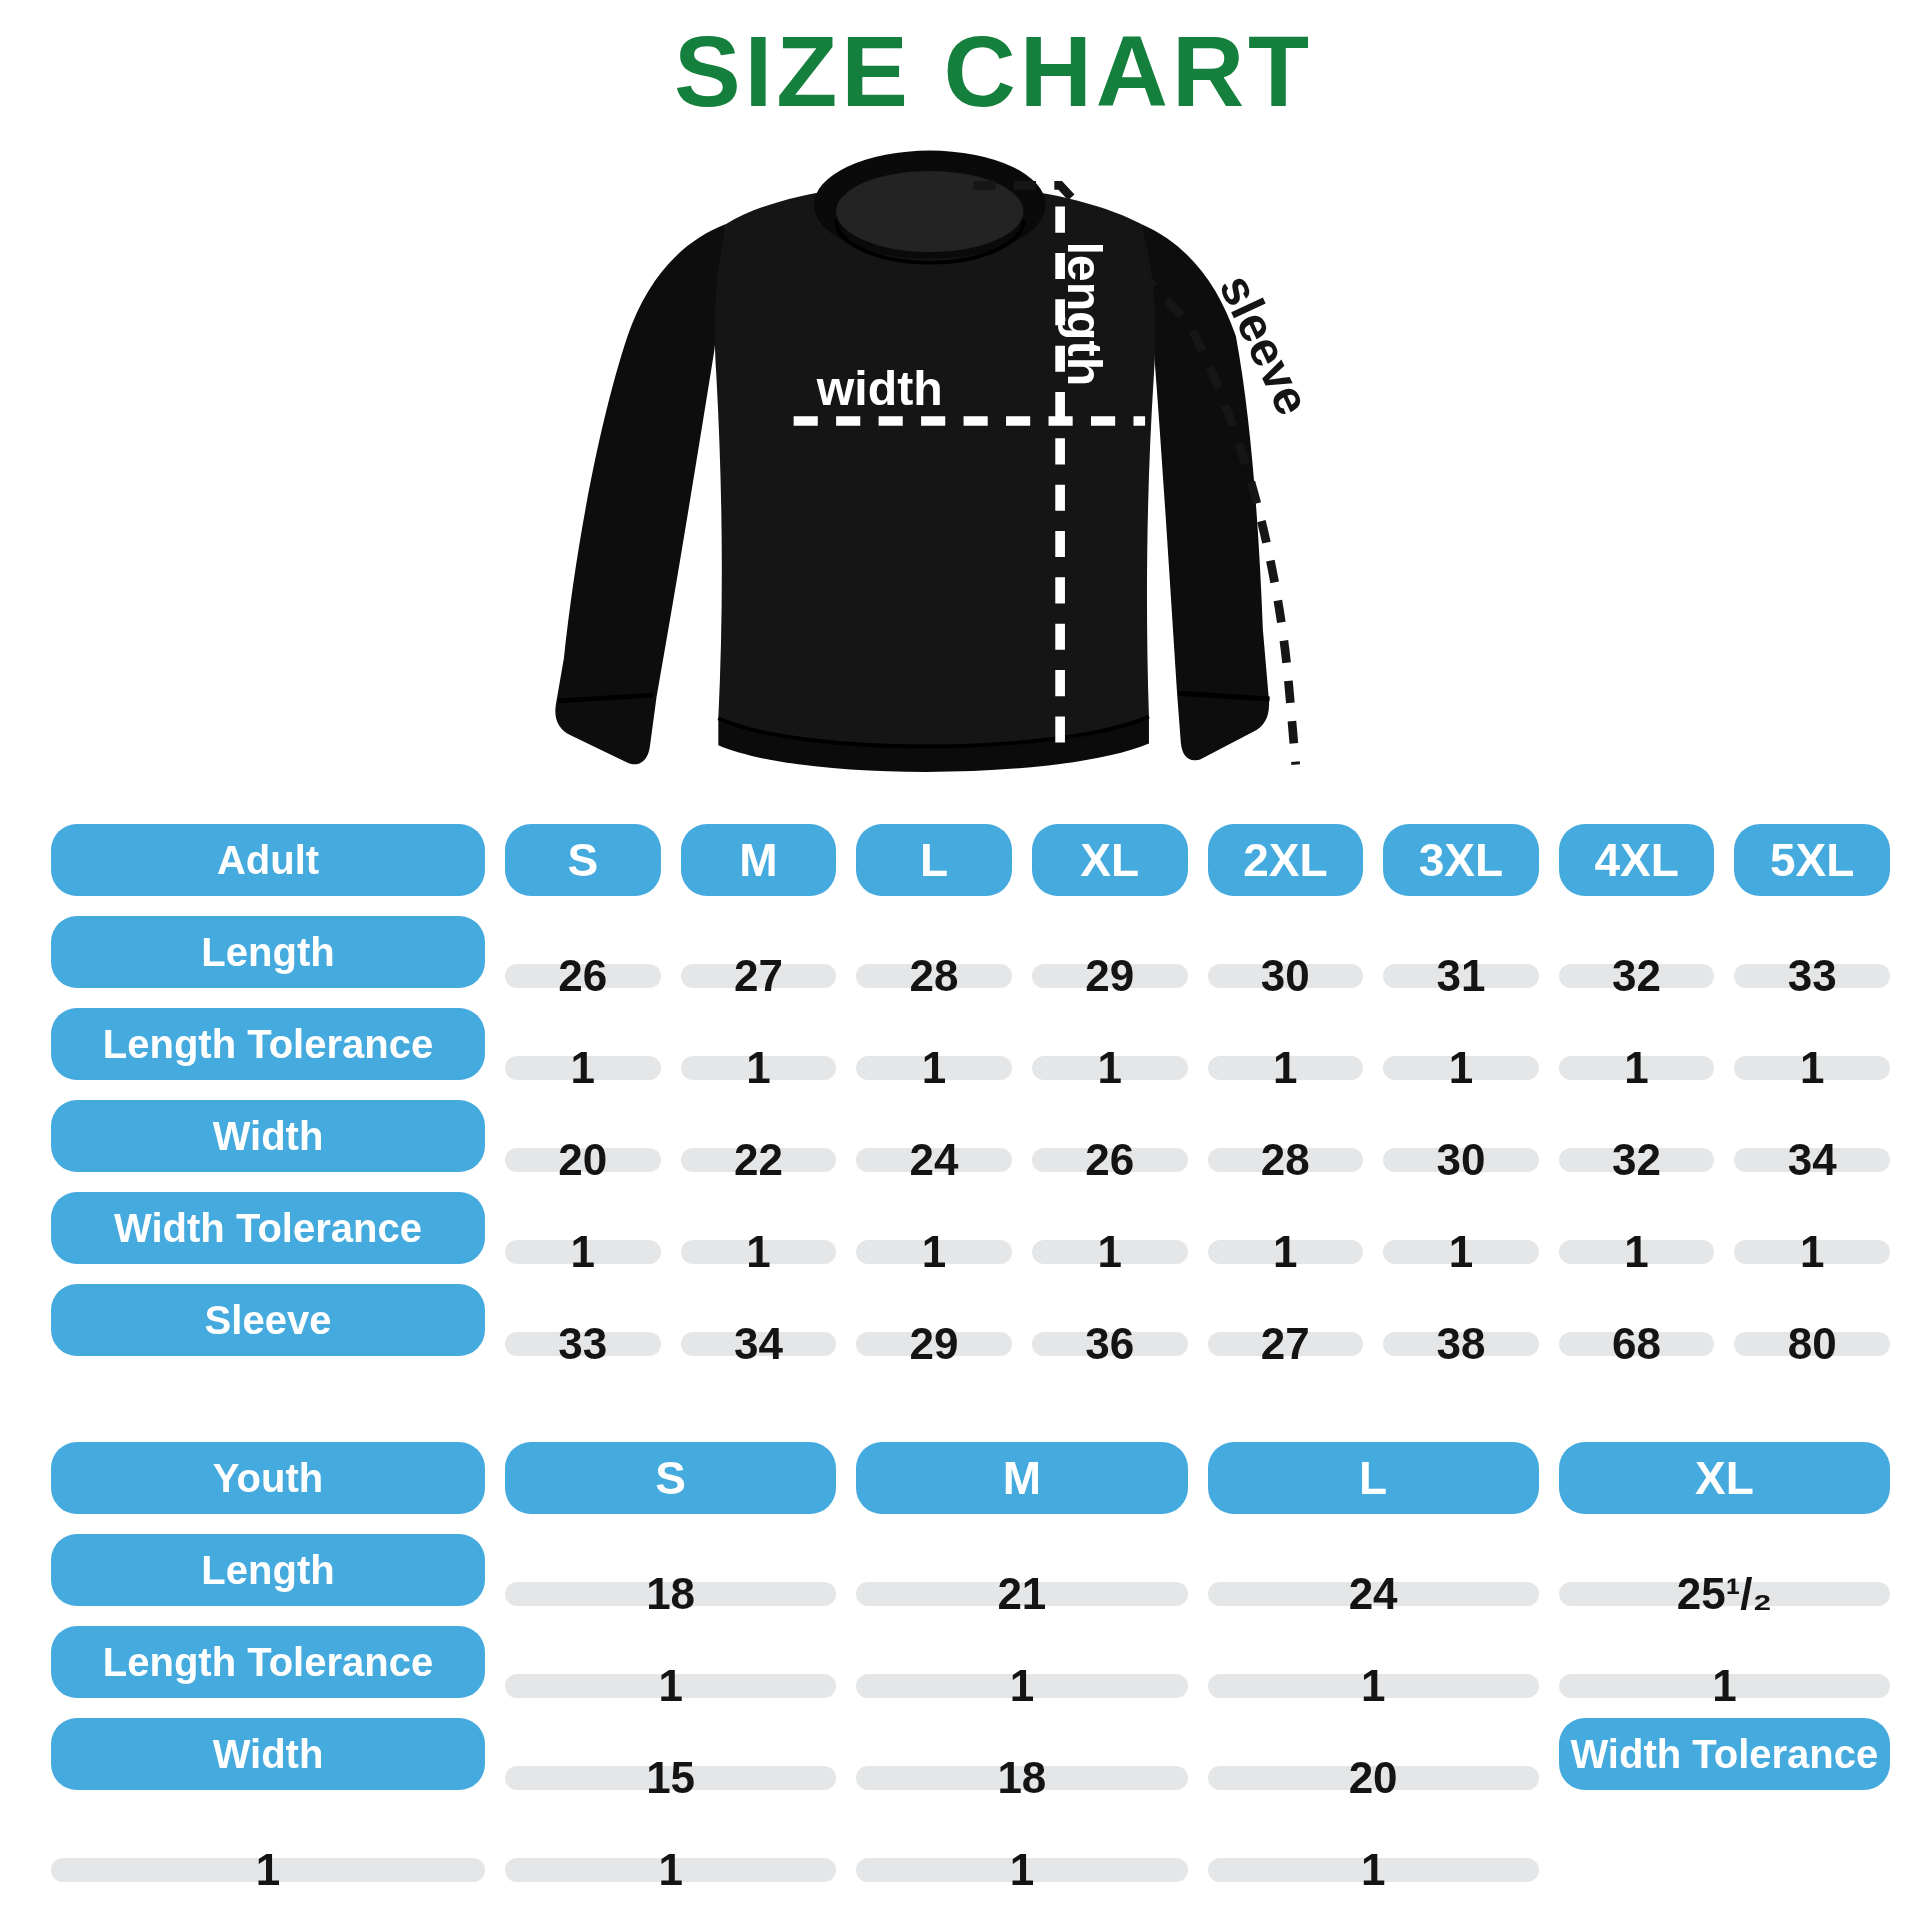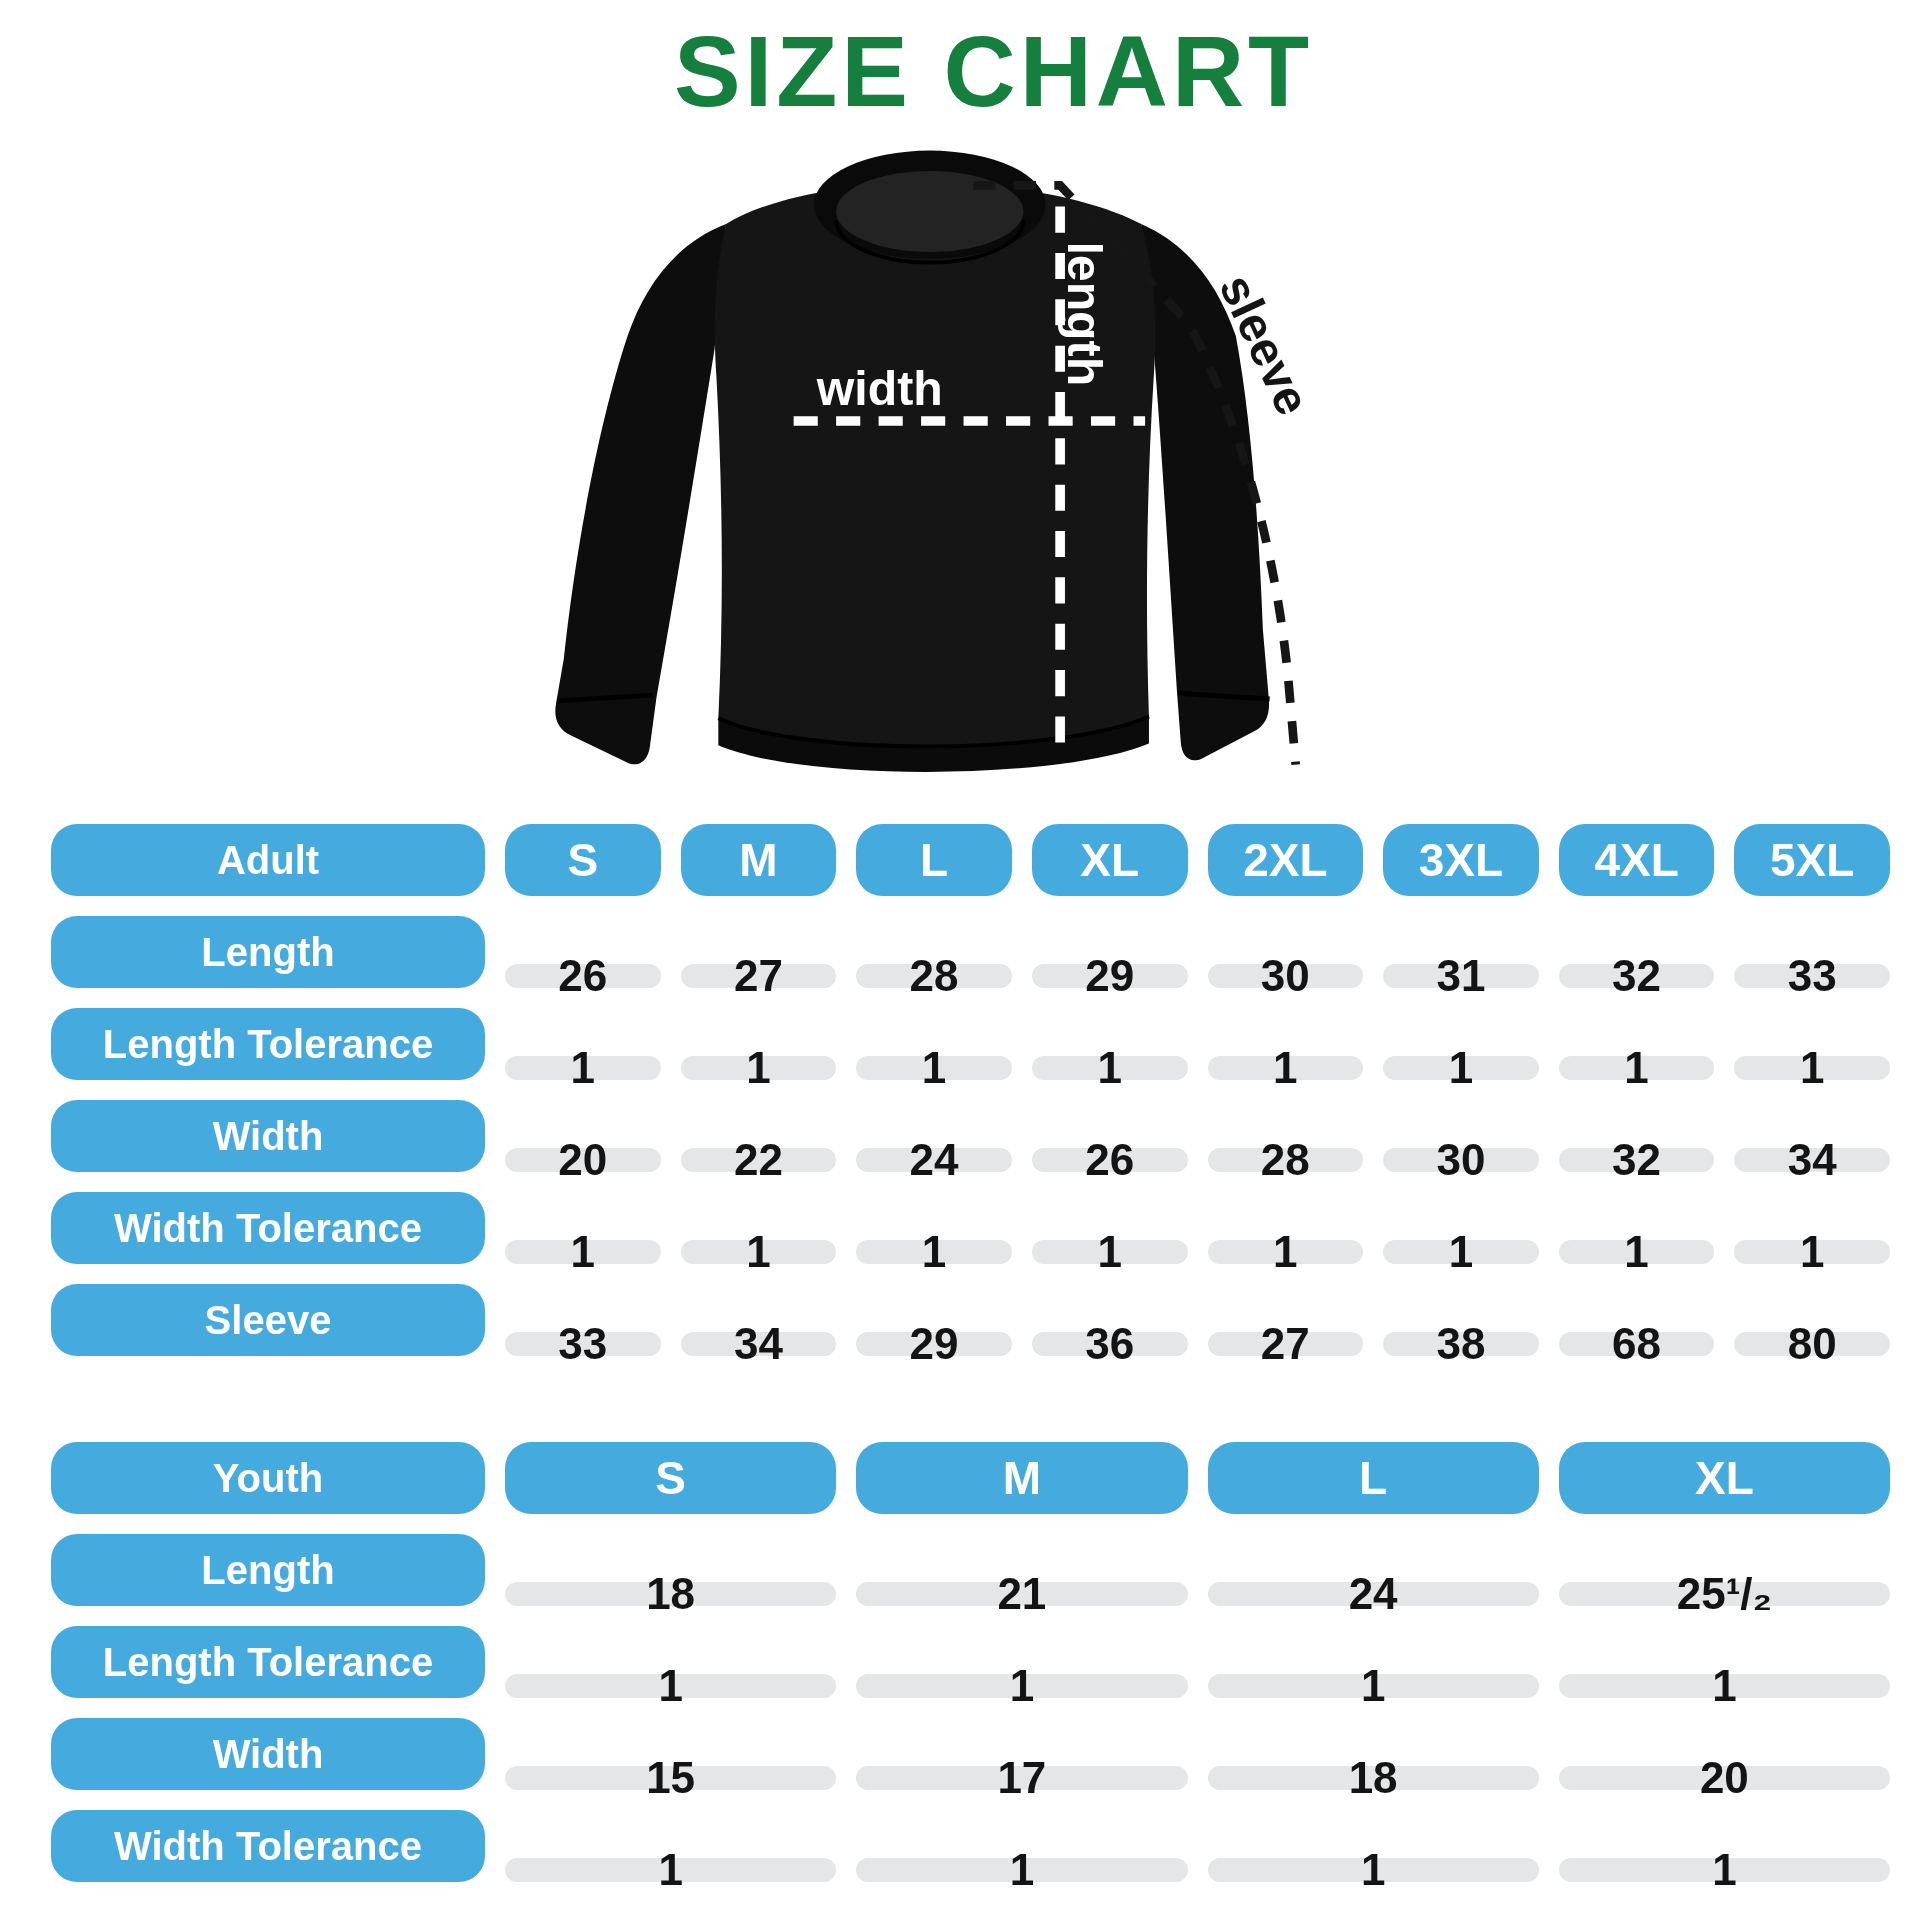--- a/index.html
+++ b/index.html
@@ -147,21 +147,20 @@
     <div class="cell gray val">25¹/₂</div>
 
     <div class="cell blue lbl">Length Tolerance</div>
     <div class="cell gray val">1</div>
     <div class="cell gray val">1</div>
     <div class="cell gray val">1</div>
     <div class="cell gray val">1</div>
 
     <div class="cell blue lbl">Width</div>
     <div class="cell gray val">15</div>
-    <div class="cell gray val">17</div>
     <div class="cell gray val">18</div>
     <div class="cell gray val">20</div>
 
     <div class="cell blue lbl">Width Tolerance</div>
     <div class="cell gray val">1</div>
     <div class="cell gray val">1</div>
     <div class="cell gray val">1</div>
     <div class="cell gray val">1</div>
   </div>
 

